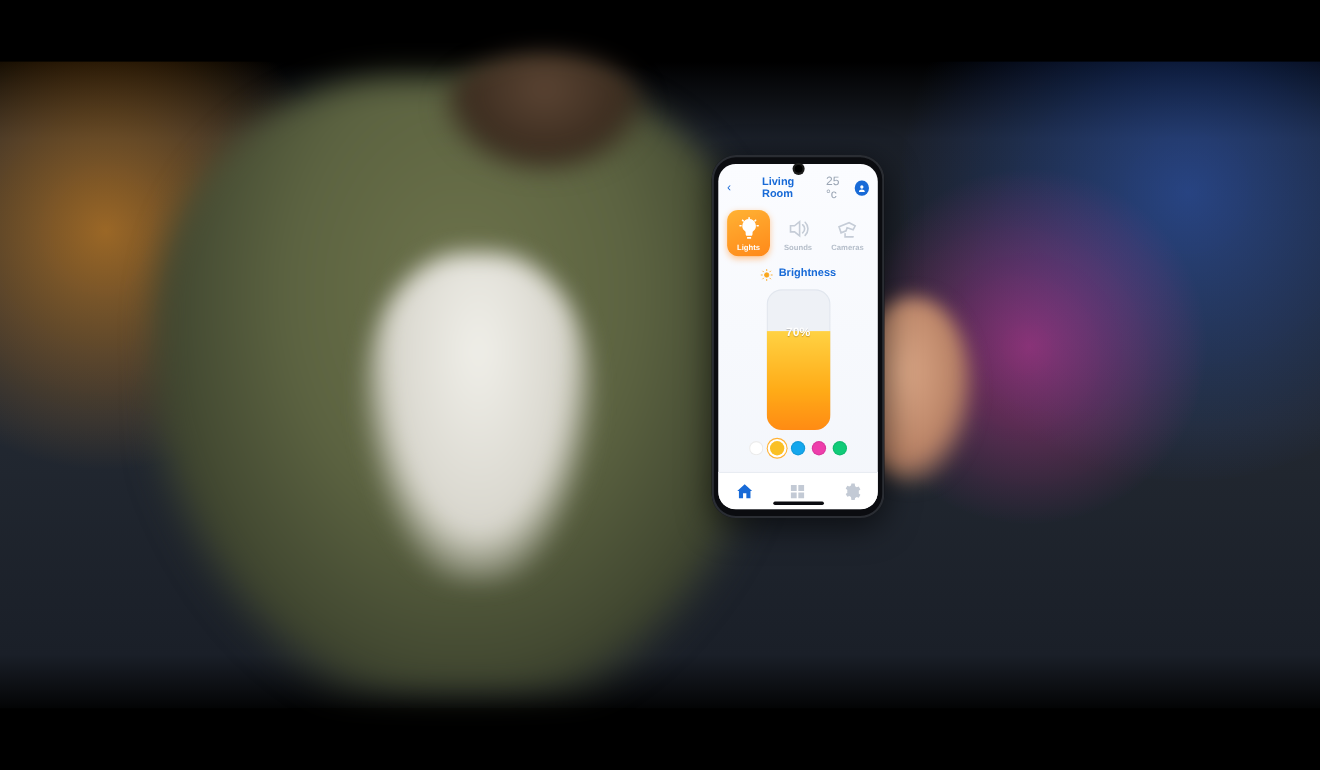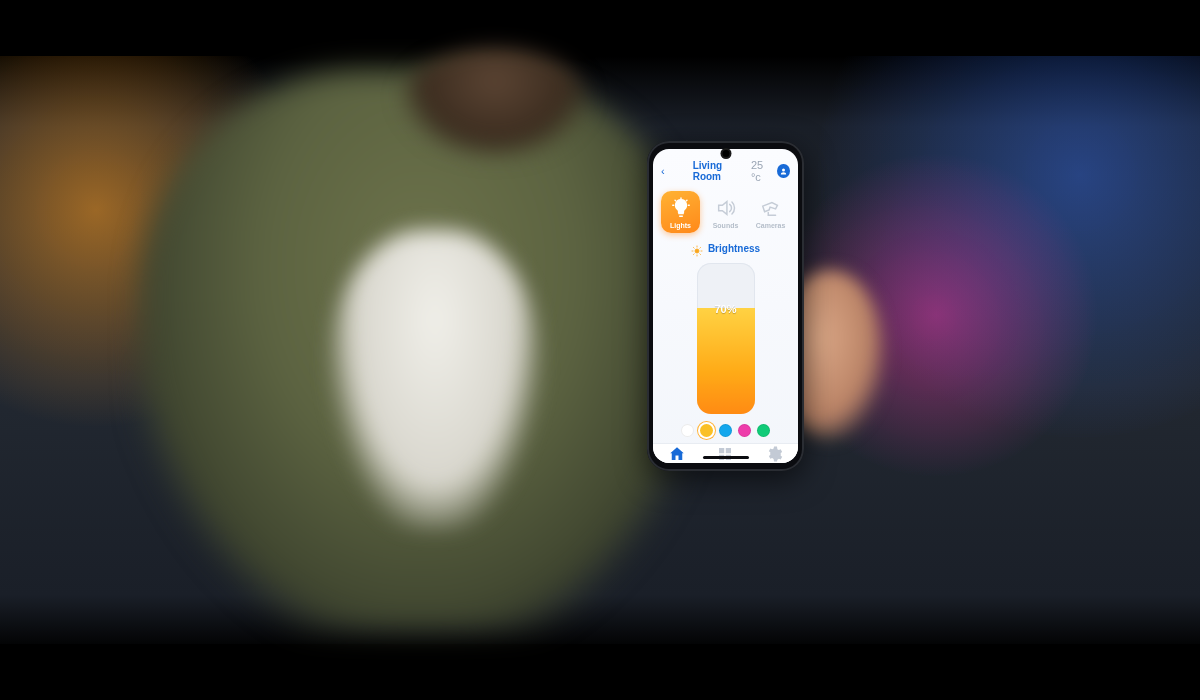--- a/index.html
+++ b/index.html
@@ -67,21 +67,21 @@
   .tab:not(.active) .ico svg{fill:none;stroke:#c5ccd6;}
   .tab .lbl{ font-size:7px; font-weight:600;}
   .tab.active .lbl{color:#fff;} .tab:not(.active) .lbl{color:#b5bec9;}
 
   .sect { display:flex; align-items:flex-start; justify-content:center; gap:5px; padding:8px 0 4px; }
   .sect .sun{width:12px;height:12px;}
   .sect .sun svg{stroke:#f6a623; fill:#f6a623;}
   .sect .t{ color:#1b6ad1; font-weight:700; font-size:10px;}
 
   .slider-wrap{ flex:none; display:flex; justify-content:center; padding:4px 0 6px;}
-  .slider{ width:58px; height:151px; border-radius:14px; background:#eef1f6; box-shadow: inset 0 0 0 1px #e1e6ee; position:relative; overflow:hidden;}
+  .slider{ width:58px; height:128px; border-radius:14px; background:#eef1f6; box-shadow: inset 0 0 0 1px #e1e6ee; position:relative; overflow:hidden;}
   .fill{ position:absolute; left:0; right:0; bottom:0; background:linear-gradient(180deg,#ffd24a 0%, #ffab1e 60%, #ff8c1a 100%); }
   .pct{ position:absolute; left:0; right:0; text-align:center; color:#fff; font-weight:700; font-size:11px; text-shadow:0 1px 1px rgba(0,0,0,.25);}
 
   .colors{ display:flex; justify-content:center; gap:6px; padding:4px 0 6px;}
   .sw{ width:13px; height:13px; border-radius:50%; box-shadow: inset 0 0 0 1px rgba(0,0,0,.08);}
   .sw.sel{ box-shadow: 0 0 0 2px #fff, 0 0 0 3px #ffb23a;}
 
   .nav{ margin-top:auto; height:34px; background:#fff; border-top:1px solid #e8ecf2; display:flex; align-items:center; justify-content:space-around;}
   .nav .nico{width:18px;height:18px;display:flex;align-items:center;justify-content:center;}
   .nav .nico svg{fill:#c3cad4;}

